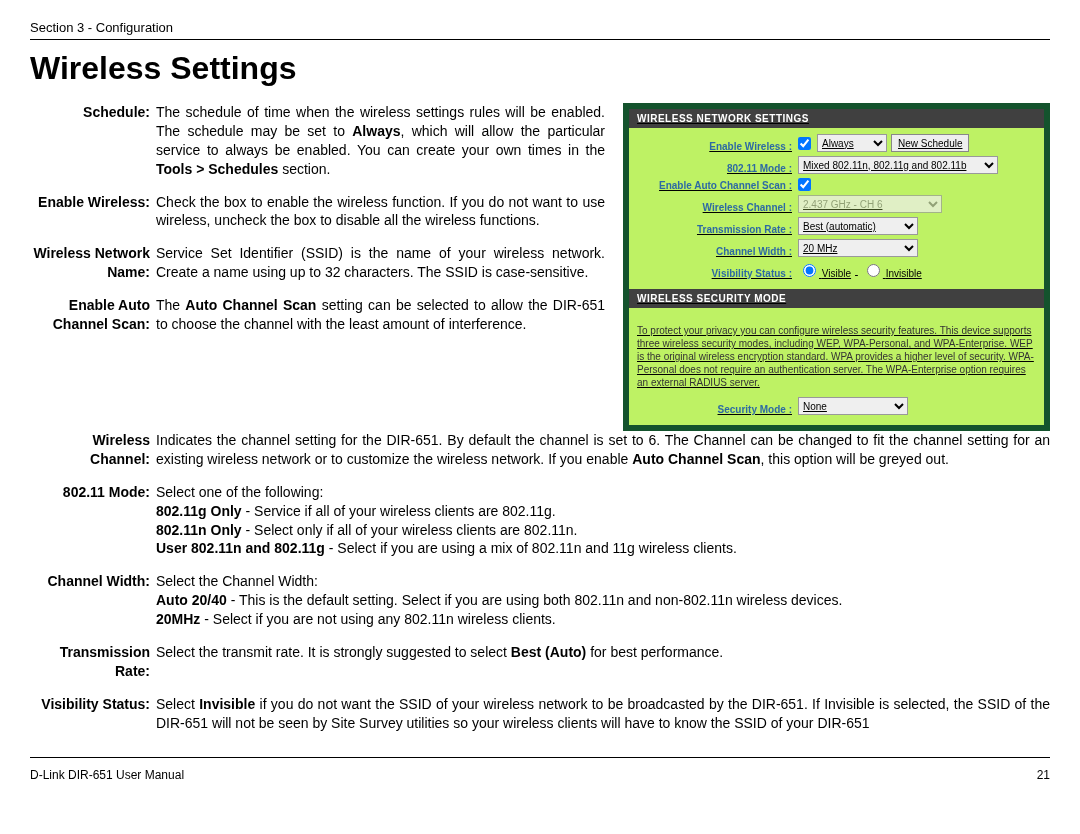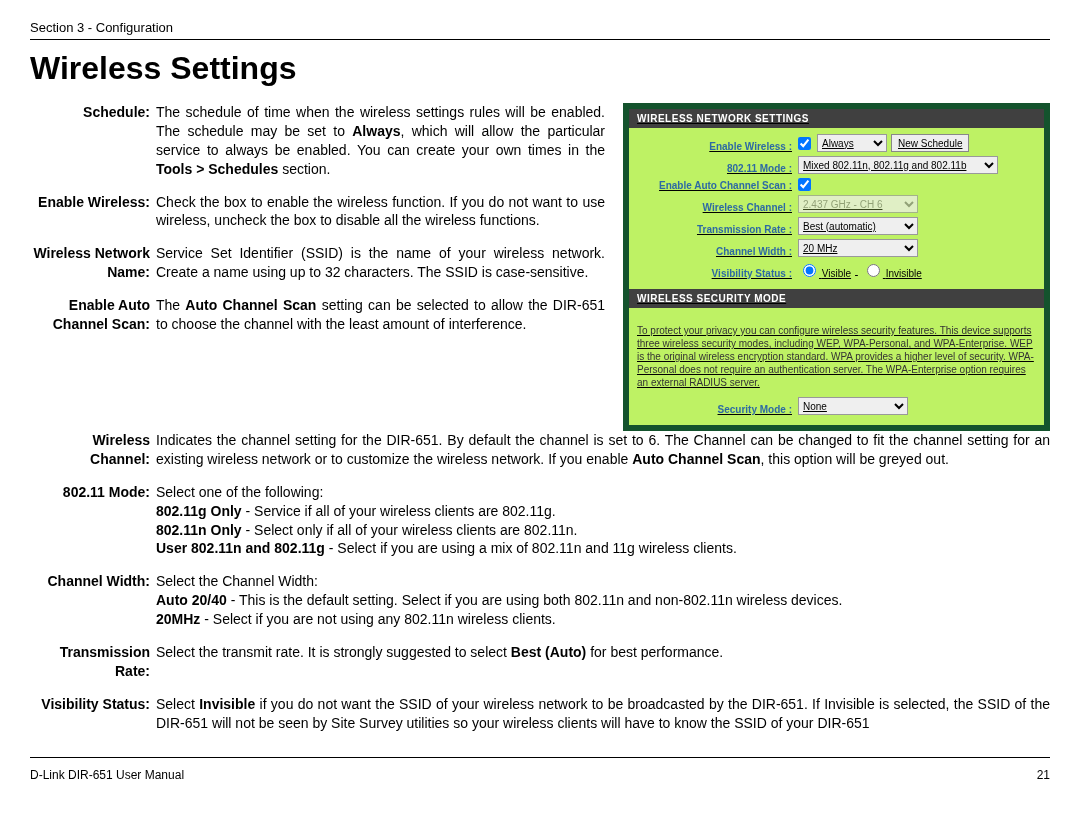--- a/index.html
+++ b/index.html
@@ -203,21 +203,21 @@
       <div class="field-row">
         <div class="field-label">Enable Auto Channel Scan :</div>
         <div class="field-input">
           <input type="checkbox" class="panel-check" checked="" style="">
         </div>
       </div>
 
       <div class="field-row">
         <div class="field-label">Wireless Channel :</div>
         <div class="field-input">
-          <select class="panel-select" style="width:120px" disabled="">
+          <select class="panel-select" style="width:144px" disabled="">
             <option>2.437 GHz - CH 6</option>
           </select>
         </div>
       </div>
 
       <div class="field-row">
         <div class="field-label">Transmission Rate :</div>
         <div class="field-input">
           <select class="panel-select" style="width:120px">
             <option>Best (automatic)</option>

